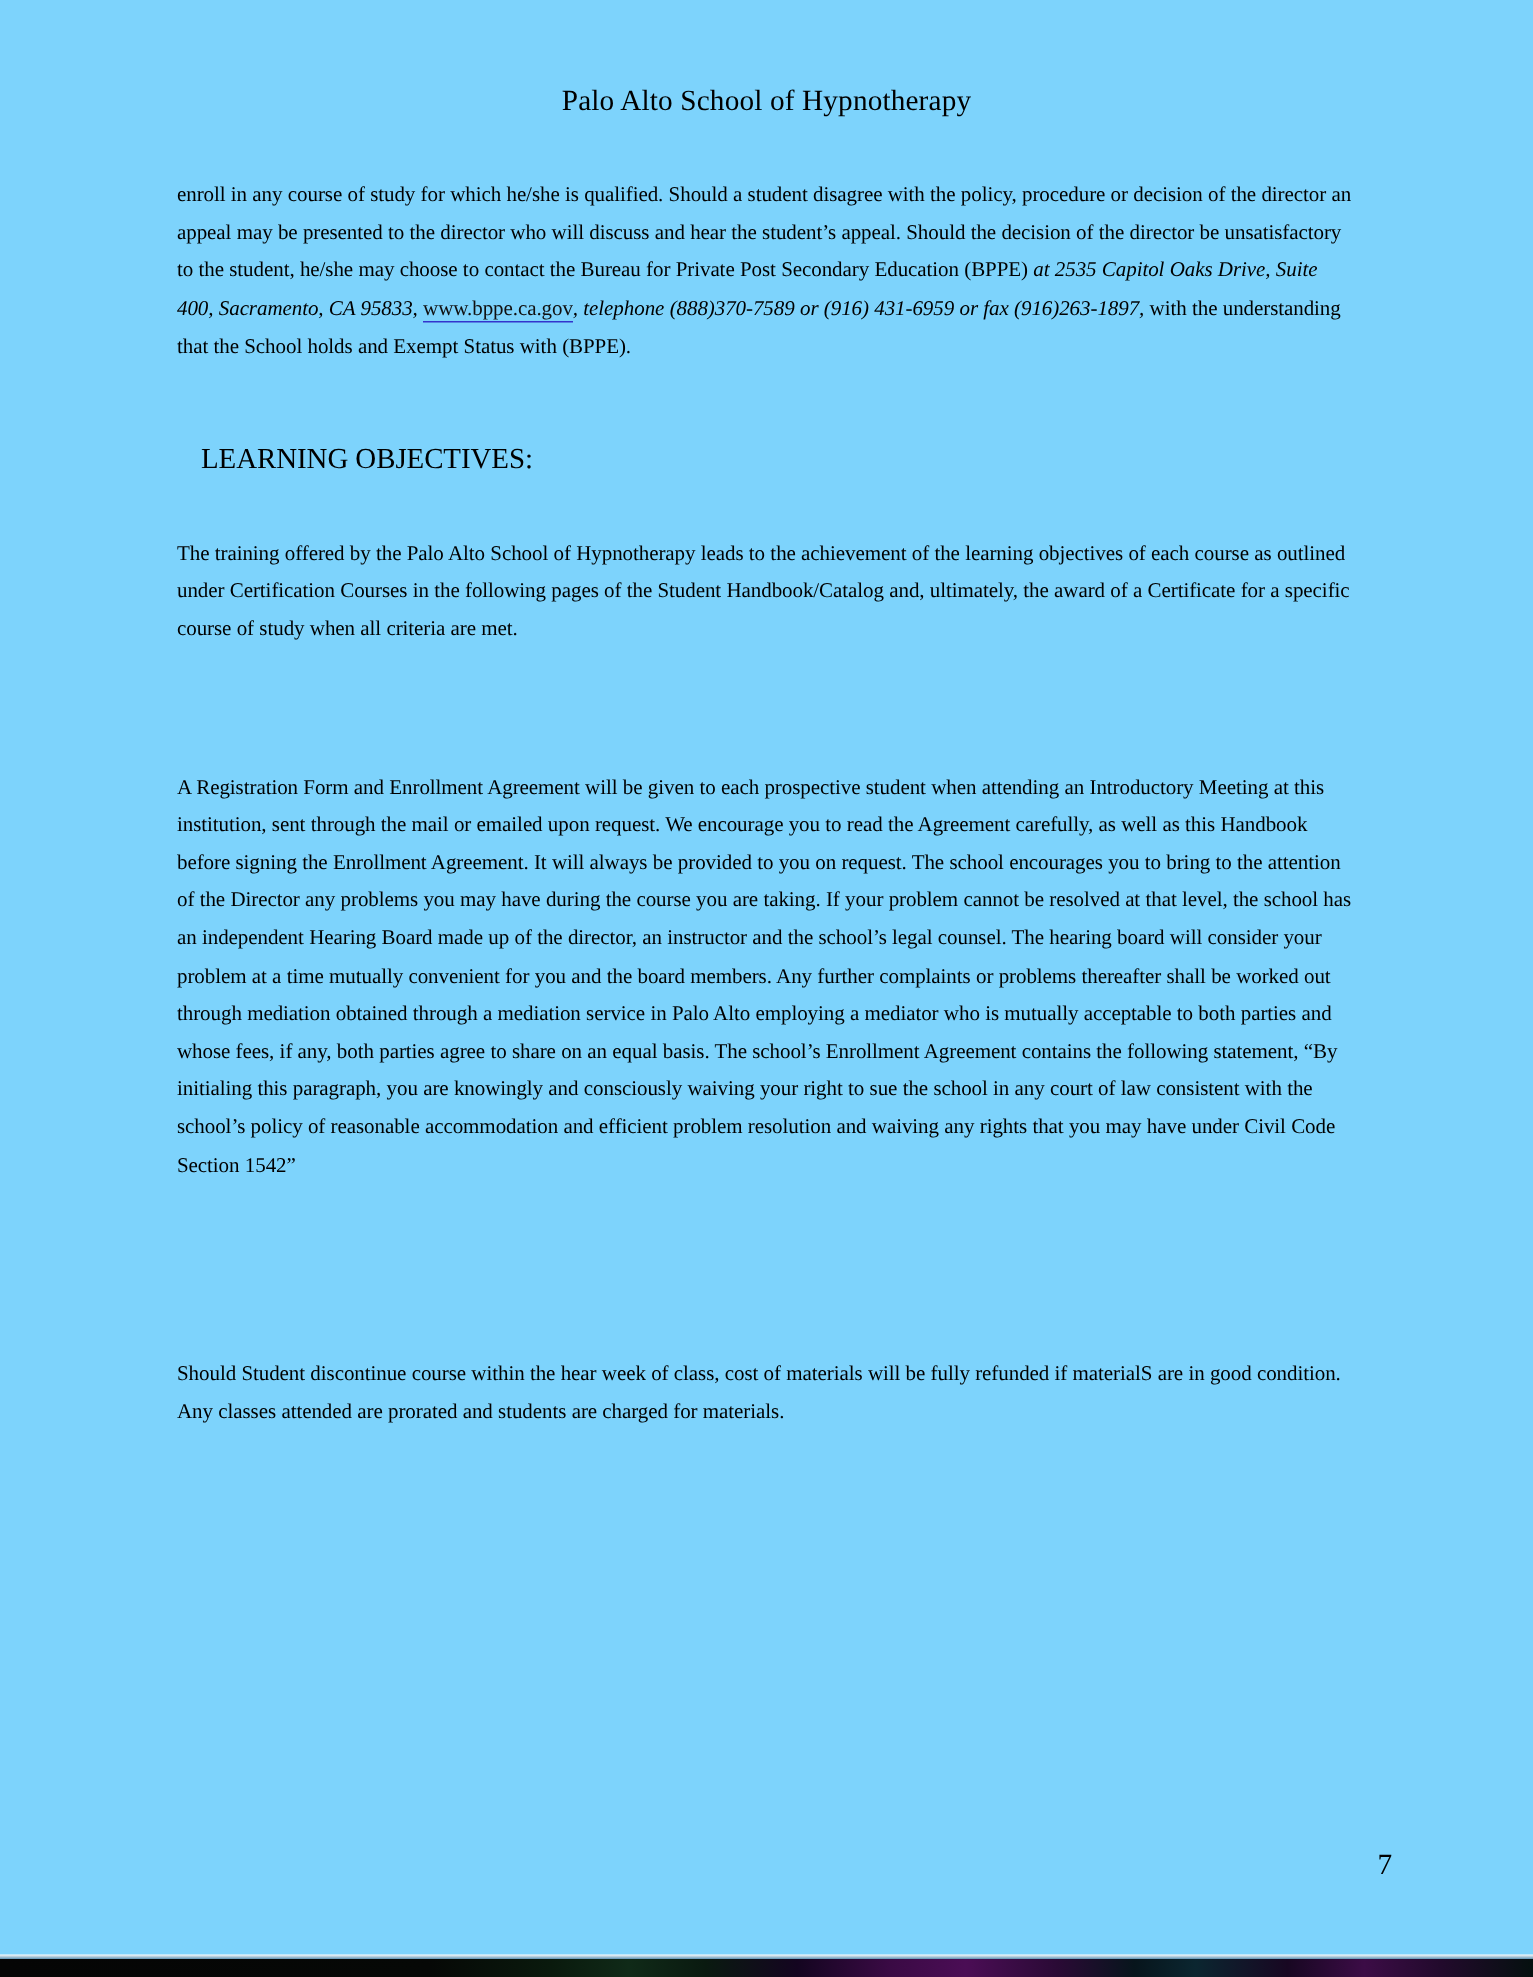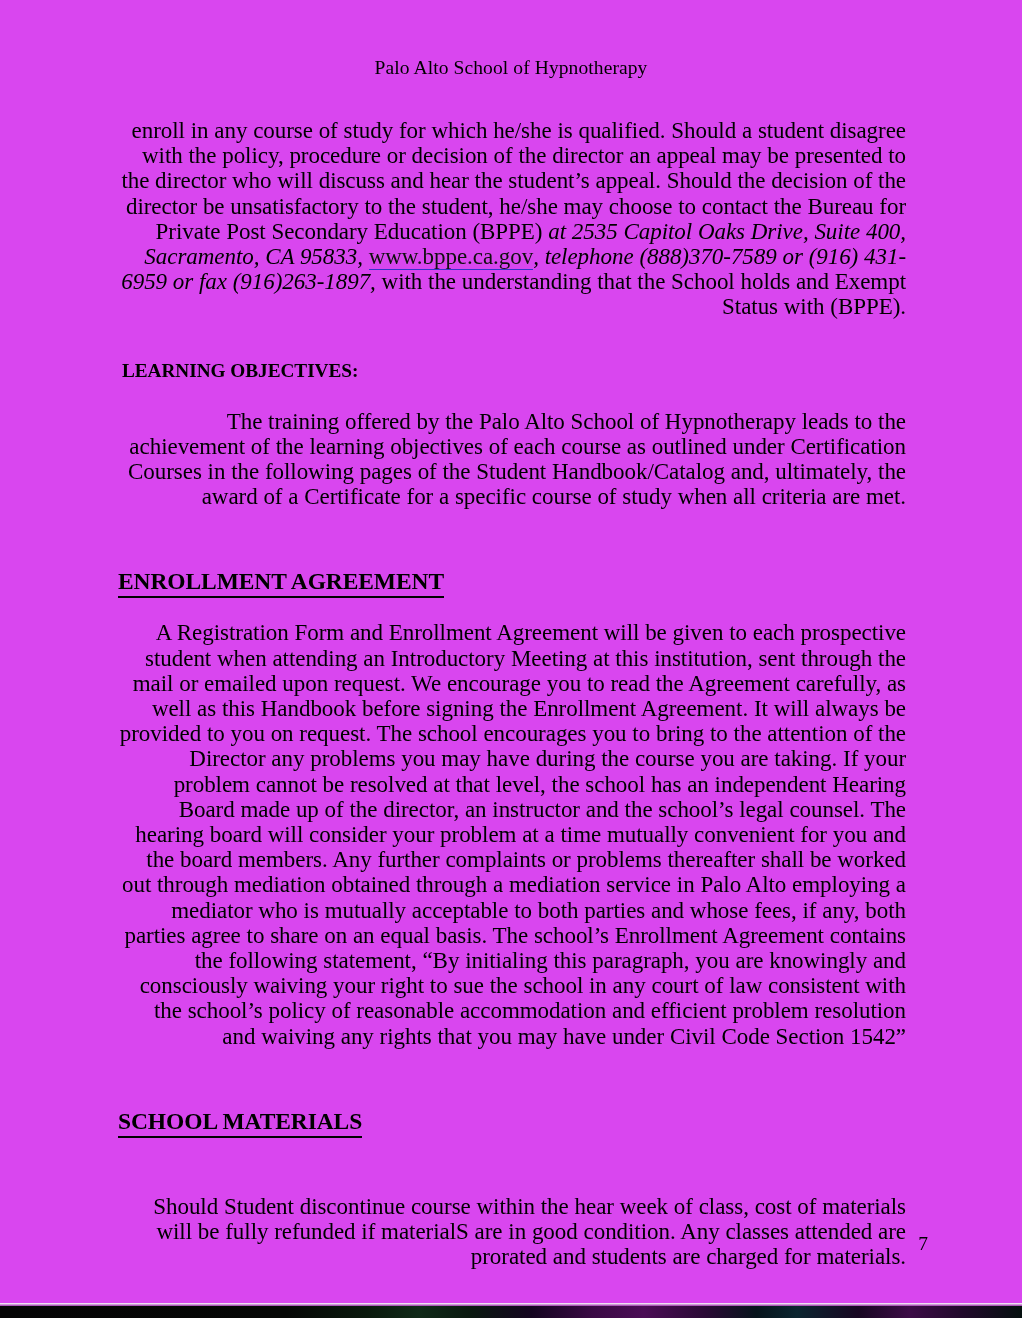--- a/index.html
+++ b/index.html
@@ -15,21 +15,21 @@
     font-family: "Liberation Serif", "DejaVu Serif", serif;
     color: #000000;
     -webkit-font-smoothing: antialiased;
   }
 
   .page {
     position: absolute;
     top: 0; left: 0;
     width: 1022px;
     height: 1318px;
-    background: #d946ef;
+    background: #7dd3fc;
     box-sizing: border-box;
   }
 
   
   .doc-header {
     position: absolute;
     top: 56px;
     left: 0;
     width: 1022px;
     text-align: center;
@@ -41,23 +41,23 @@
   
   .content {
     position: absolute;
     top: 118px;
     left: 118px;
     width: 788px;
   }
 
   p.body-text {
     margin: 0;
-    font-size: 23px;
+    font-size: 14px;
     line-height: 25.2px;
-    text-align: right;
+    text-align: left;
     letter-spacing: -0.05px;
     word-spacing: 0.1px;
   }
   .gap-md   { height: 22px; }
   .gap-lg   { height: 34px; }
   .gap-xxl  { height: 58px; }
 
   .italic { font-style: italic; }
 
   a.weblink {
@@ -72,24 +72,24 @@
     font-size: 23.5px;
     line-height: 28px;
     font-weight: bold;
     letter-spacing: -0.1px;
     display: inline-block;
     border-bottom: 2.2px solid #000;
     padding-bottom: 1px;
   }
 
   h3.sub-head {
-    margin: 4px;
+    margin: 16px;
     font-size: 19.3px;
     line-height: 25px;
-    font-weight: bold;
+    font-weight: normal;
     letter-spacing: -0.05px;
   }
 
   h3.sub-head.indent { padding-left: 4px; }
 
   .page-number {
     position: absolute;
     top: 1232px;
     left: 0;
     width: 1022px;
@@ -148,29 +148,27 @@
     <div class="gap-lg"></div>
 
     <h3 class="sub-head">LEARNING OBJECTIVES:</h3>
 
     <div class="gap-md"></div>
 
     <p class="body-text">The training offered by the Palo Alto School of Hypnotherapy leads to the achievement of the learning objectives of each course as outlined under Certification Courses in the following pages of the Student Handbook/Catalog and, ultimately, the award of a Certificate for a specific course of study when all criteria are met.</p>
 
     <div class="gap-xxl"></div>
 
-    <h2 class="section-head">ENROLLMENT AGREEMENT</h2>
 
     <div class="gap-md"></div>
 
     <p class="body-text">A Registration Form and Enrollment Agreement will be given to each prospective student when attending an Introductory Meeting at this institution, sent through the mail or emailed upon request.  We encourage you to read the Agreement carefully, as well as this Handbook before signing the Enrollment Agreement.  It will always be provided to you on request.  The school encourages you to bring to the attention of the Director any problems you may have during the course you are taking.  If your problem cannot be resolved at that level, the school has an independent Hearing Board made up of the director, an instructor and the school’s legal counsel. The hearing board will consider your problem at a time mutually convenient for you and the board members.  Any further complaints or problems thereafter shall be worked out through mediation obtained through a mediation service in Palo Alto employing a mediator who is mutually acceptable to both parties and whose fees, if any, both parties agree to share on an equal basis. The school’s Enrollment Agreement contains the following statement, “By initialing this paragraph, you are knowingly and consciously waiving your right to sue the school in any court of law consistent with the school’s policy of reasonable accommodation and efficient problem resolution and waiving any rights that you may have under Civil Code Section 1542”</p>
 
     <div class="gap-xxl"></div>
 
-    <h2 class="section-head">SCHOOL MATERIALS</h2>
 
     <div class="gap-lg"></div>
 
 
     <div class="gap-md"></div>
 
     <p class="body-text">Should Student discontinue course within the hear week of class, cost of materials will be fully refunded if materialS are in good condition. Any classes attended are prorated and students are charged for materials.</p>
 
   </div>
 

